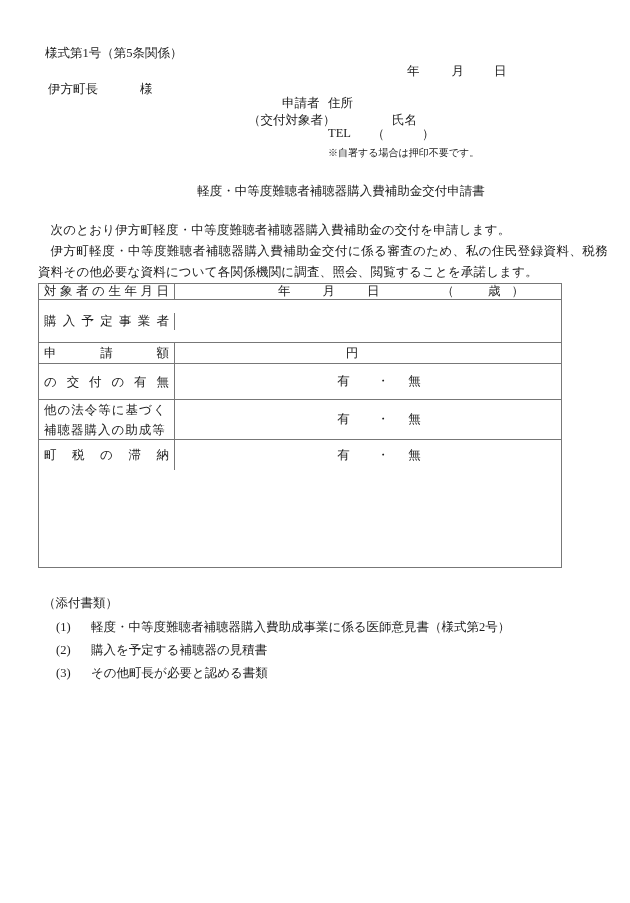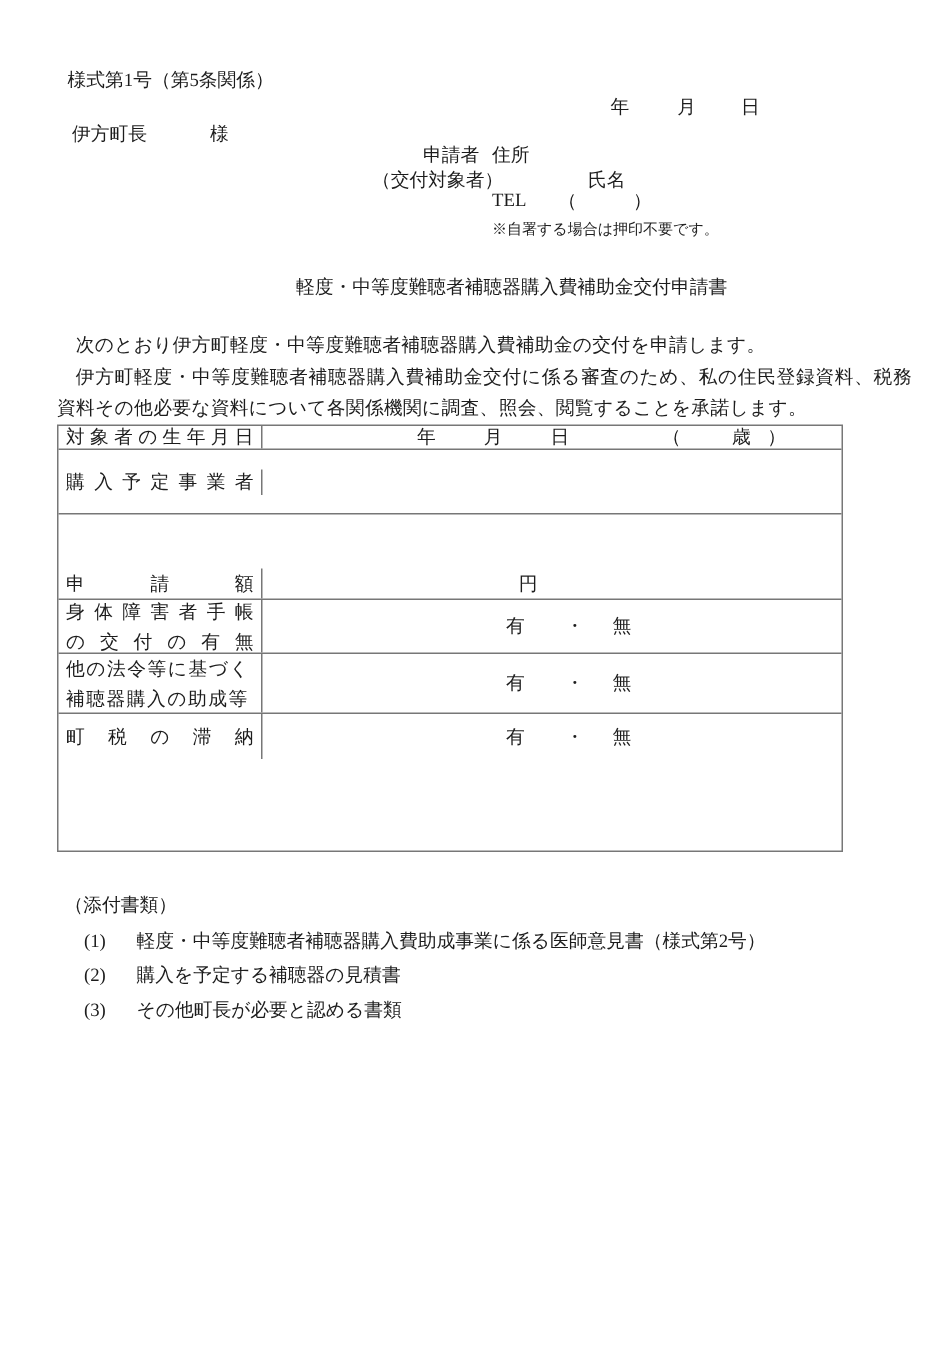--- a/index.html
+++ b/index.html
@@ -61,21 +61,21 @@
     display:flex;flex-direction:column;justify-content:center;
     padding:0 5px;
   }
   .tvalue{flex:1;display:flex;flex-direction:column;justify-content:center;position:relative;}
   .jl{text-align:justify;text-align-last:justify;}
   .center{text-align:center;}
   .lline{line-height:20px;}
   .ls1{letter-spacing:1px;}
 
   .r0{height:16px;} .r1{height:97px;} .r2{height:43px;align-items:center;}
-  .r3{height:21px;margin-top:36px;} .r4{height:36px;} .r5{height:40px;} .r6{height:30px;}
+  .r3{height:21px;} .r4{height:36px;} .r5{height:40px;} .r6{height:30px;}
   .r0 .tlabel{justify-content:center;}
 
   .date-cell{flex-direction:row;align-items:center;padding-left:66px;}
   .date-cell span{display:inline-block;}
   .dc-month{margin-left:32px;}
   .dc-day{margin-left:32px;}
   .dc-open{margin-left:62px;}
   .dc-age{margin-left:34px;}
   .dc-close{margin-left:11px;}
 
@@ -150,21 +150,20 @@
       <div class="tvalue"></div>
     </div>
 
     <div class="trow r3">
       <div class="tlabel jl">申請額</div>
       <div class="tvalue yen-cell">円</div>
     </div>
 
     <div class="trow r4">
       <div class="tlabel">
-        <div class="lline jl">身体障害者手帳</div>
         <div class="lline jl">の交付の有無</div>
       </div>
       <div class="tvalue choice-cell">
         <span>有</span>
         <span class="ch-sep">・</span>
         <span class="ch-no">無</span>
       </div>
     </div>
 
     <div class="trow r5">

